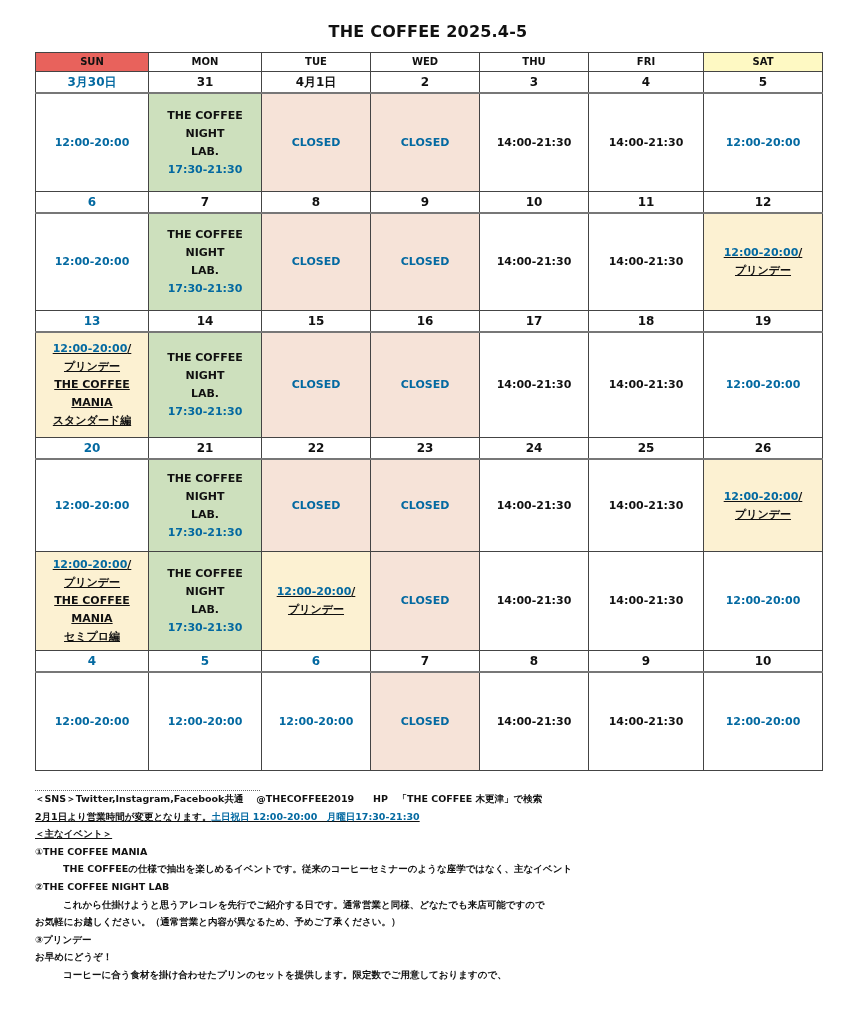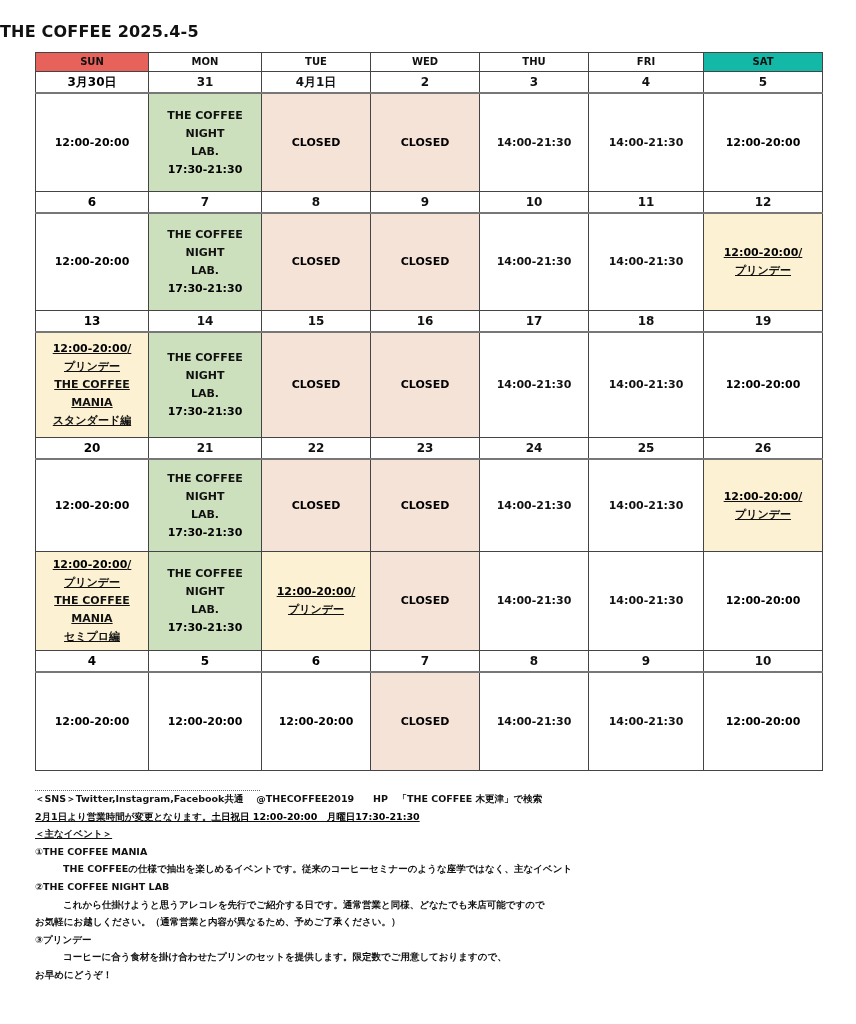--- a/index.html
+++ b/index.html
@@ -1,25 +1,25 @@
 <!DOCTYPE html>
 <html><head>
 <meta charset="utf-8">
 <style>
   html, body { margin: 0; padding: 0; background: #ffffff; }
   body { width: 856px; height: 1024px; position: relative; font-family: "DejaVu Sans", "Liberation Sans", sans-serif; color: #111; overflow: hidden; }
-  .title { position: absolute; top: 22px; left: 0; width: 856px; font-size: 16px; font-weight: bold; letter-spacing: 0.2px; }
+  .title { position: absolute; top: 22px; left: 0; width: 856px; text-align: center; font-size: 16px; font-weight: bold; letter-spacing: 0.2px; }
   table.cal { position: absolute; left: 35px; top: 52px; width: 787px; border-collapse: collapse; table-layout: fixed; }
   table.cal td { border: 1px solid #444; text-align: center; vertical-align: middle; padding: 0; font-size: 11px; line-height: 18px; font-weight: bold; }
   tr.dow td { height: 17px; font-size: 10px; font-weight: bold; }
   tr.dow td.sun { background: #e8625c; }
-  tr.dow td.sat { background: #14b8a6; }
+  tr.dow td.sat { background: #fef9c3; }
   tr.date td { height: 20px; font-size: 12px; border-bottom: 2px solid #777; }
   tr.body td { font-size: 11px; }
-  .red { color: #000000; }
+  .red { color: #0369a1; }
   .blk { color: #111; }
   .bg-night { background: #cde0bd; }
   .bg-closed { background: #f6e3d8; }
   .bg-event { background: #fcf1d2; text-decoration: underline; }
   .cellline { display: block; }
   .footer { position: absolute; left: 35px; top: 790px; width: 800px; font-size: 9.5px; line-height: 17.6px; font-weight: bold; }
   .footer .line { white-space: nowrap; }
   .dotted { border-top: 1px dotted #666; width: 225px; height: 0; position: absolute; left: 35px; top: 790px; }
   .ul { text-decoration: underline; }
   .indent { padding-left: 28px; }
@@ -266,16 +266,16 @@
     <div class="line">①THE COFFEE MANIA</div>
     <div class="line indent">THE COFFEEの仕様で抽出を楽しめるイベントです。従来のコーヒーセミナーのような座学ではなく、主なイベント</div>
   </div>
   <div>
     <div class="line">②THE COFFEE NIGHT LAB</div>
     <div class="line indent">これから仕掛けようと思うアレコレを先行でご紹介する日です。通常営業と同様、どなたでも来店可能ですので</div>
     <div class="line">お気軽にお越しください。（通常営業と内容が異なるため、予めご了承ください。）</div>
   </div>
   <div>
     <div class="line">③プリンデー</div>
+    <div class="line">お早めにどうぞ！</div>
     <div class="line indent">コーヒーに合う食材を掛け合わせたプリンのセットを提供します。限定数でご用意しておりますので、</div>
-    <div class="line">お早めにどうぞ！</div>
   </div>
 </div>
 
 </body></html>

